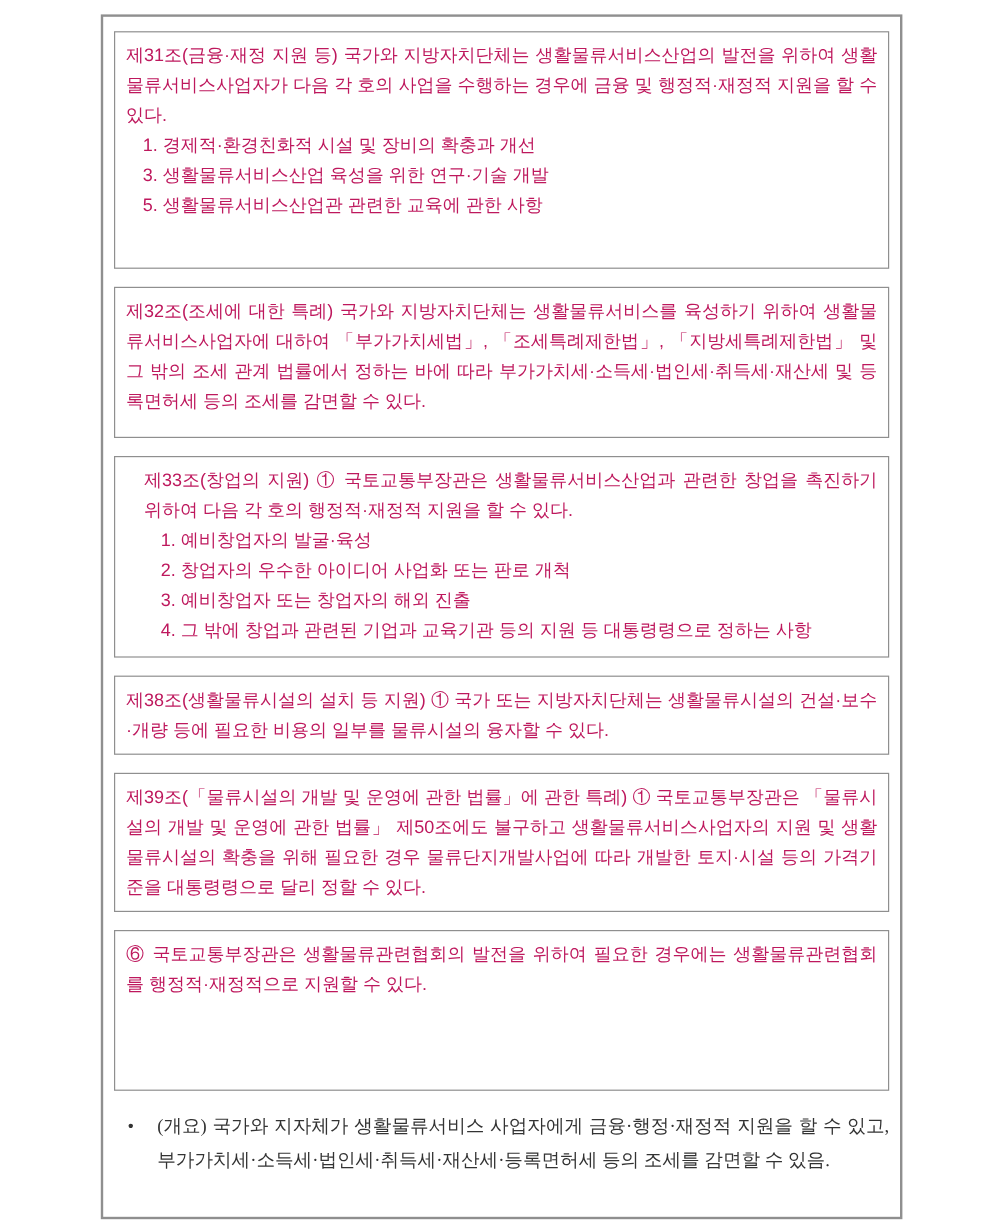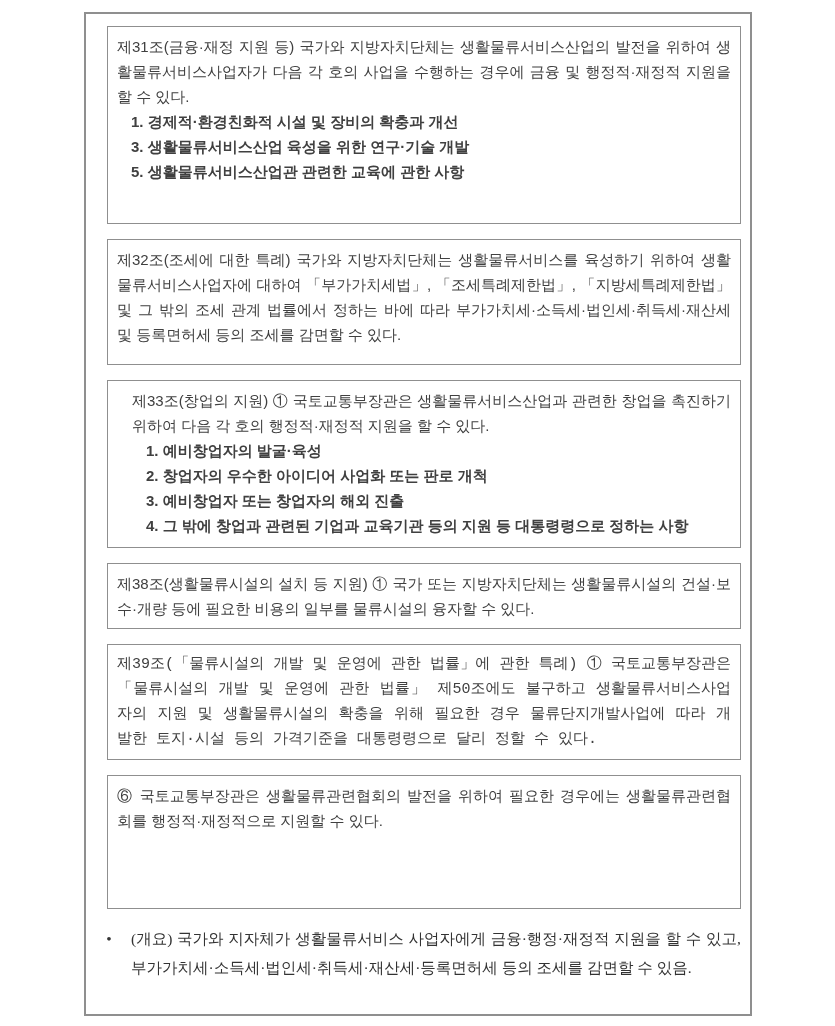--- a/index.html
+++ b/index.html
@@ -29,39 +29,37 @@
   }
   .article-box {
     border: 1px solid #8f8f8f;
     box-sizing: border-box;
     margin-bottom: 15px;
     padding: 7px 9px 7px 9px;
     font-size: 15px;
     line-height: 25px;
     text-align: justify;
     word-break: break-all;
-    color: #404040;
-    margin-left: 12px;
+    color: #be185d;
   }
   .article-box p { margin: 0; }
   .article-items {
     list-style: none;
     margin: 0;
     padding: 0;
-    font-weight: bold;
   }
   .article-items li {
     padding-left: 14px;
     text-align: left;
   }
   .b31 { min-height: 198px; }
   .b32 { min-height: 126px; }
   .b33 { min-height: 168px; padding-left: 24px; }
   .b38 { min-height: 60px;  }
-  .b39 { min-height: 102px; font-family: Liberation Mono, monospace; }
+  .b39 { min-height: 102px; }
   .b47 { min-height: 134px; }
   .notes {
     margin-top: 6px;
     font-family: "Liberation Serif", serif;
     font-size: 15.5px;
     line-height: 29px;
     color: #333333;
   }
   .note {
     display: flex;

